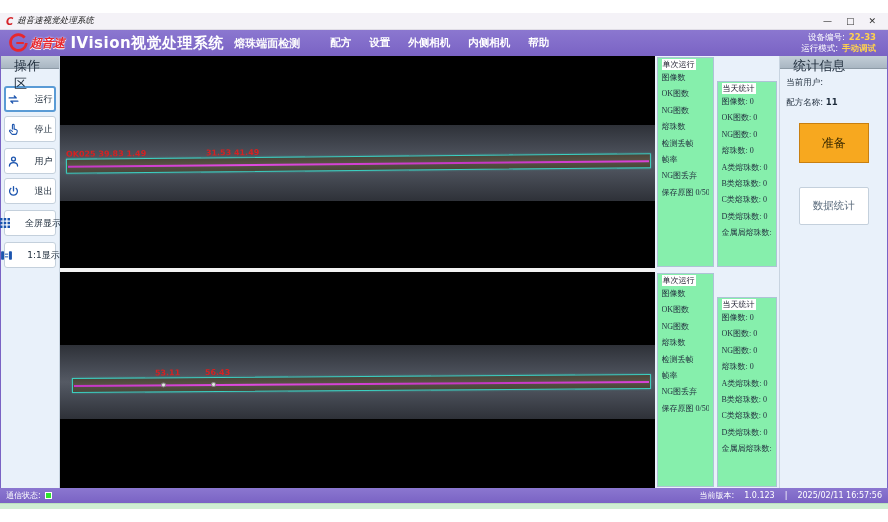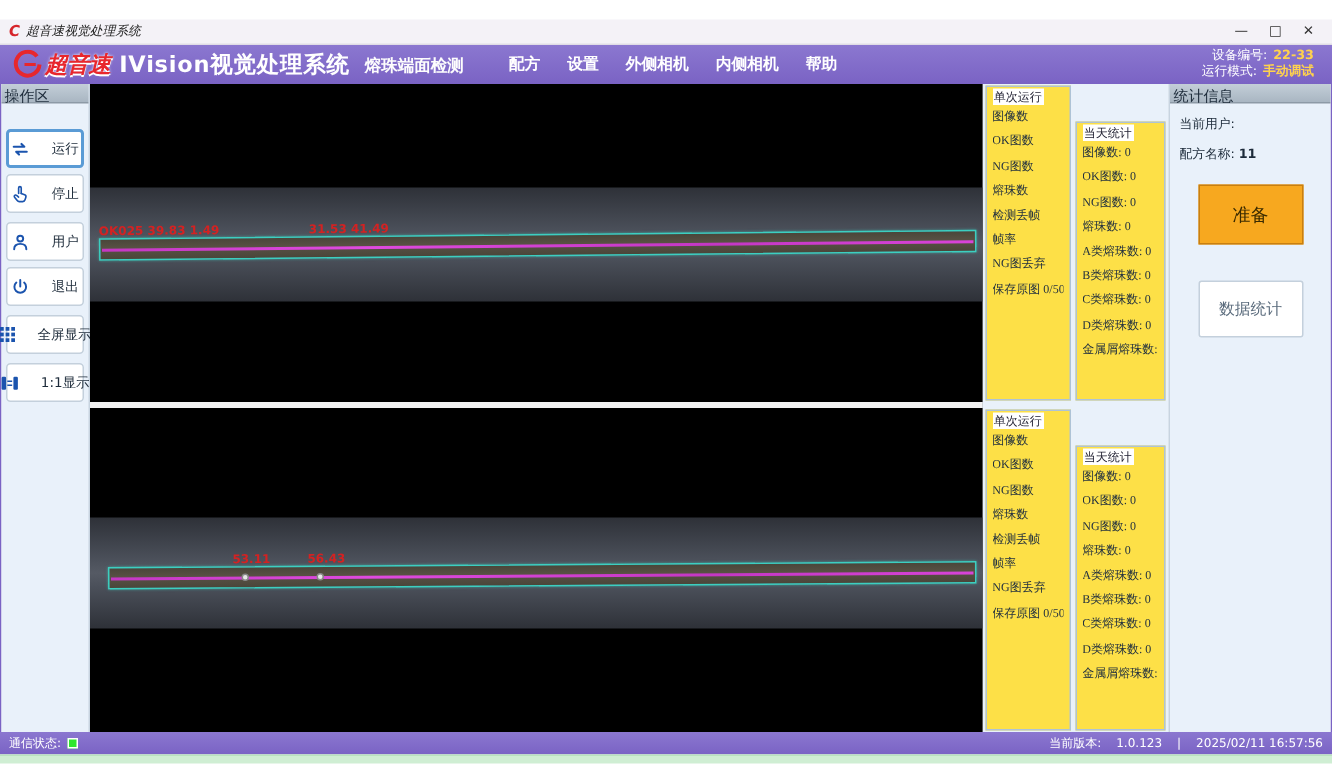--- a/index.html
+++ b/index.html
@@ -16,39 +16,39 @@
               display:flex; align-items:center; padding:0 6px; }
   .titlebar .tb-icon { color:#d6252b; font-weight:bold; font-size:10px; font-style:italic; margin-right:4px; }
   .titlebar .tb-title { font-size:8.5px; color:#222; flex:1;font-style:italic; }
   .tb-controls { display:flex; gap:14px; margin-right:6px; }
   .tb-controls span { font-size:9px; color:#333; cursor:default; line-height:17px; }
 
   
   .appheader { height:26px; background:linear-gradient(#8b77d0,#7a63c4);
                display:flex; align-items:center; padding:0 8px; position:relative; }
   .brand-swirl { width:20px; height:20px; margin-right:2px; }
-  .brand-name { color:#e8272d; font-weight:bold; font-style:italic; font-size:15px;
+  .brand-name { color:#e8272d; font-weight:bold; font-style:italic; font-size:12px;
                 text-shadow:0 0 2px #fff, 0 1px 0 #fff; margin-right:6px; letter-spacing:-0.5px; }
   .app-title { color:#fff; font-weight:bold; font-size:15px; letter-spacing:0.5px; margin-right:10px; }
   .app-subtitle { color:#fdfdfd; font-weight:bold; font-size:11px; margin-right:30px; }
   .menu { display:flex; gap:18px; }
   .menu-item { color:#fff; font-size:10.5px; font-weight:bold; cursor:default; }
   .devinfo { position:absolute; right:12px; top:2px; font-size:8.5px; line-height:11px; text-align:right; }
   .devinfo .row { display:flex; justify-content:flex-end; gap:4px; }
   .devinfo .lbl { color:#fff; }
   .devinfo .val { color:#ffd24d; font-weight:bold; }
 
   
   .main { display:flex; height:432px; border-left:1px solid #7a63c4; border-right:1px solid #7a63c4; }
 
   
   .sidebar { width:59px; background:#e9f1fa; border-right:1px solid #c8d4e0; }
   .panel-caption { height:13px; background:linear-gradient(#c3ced8,#a9b6c2);
-                   border-bottom:1px solid #8d9aa6; font-size:10px; color:#1d2b3a;
-                   padding:1px 2px; }
+                   border-bottom:1px solid #8d9aa6; font-size:13px; color:#1d2b3a;
+                   padding:1px 13px; }
   .side-btn { width:52px; height:26px; background:#fff; border:1px solid #c4d0dc; border-radius:3px;
               margin:4px auto 0 auto; display:flex; align-items:center; justify-content:center; gap:14px;
               cursor:pointer; }
   .side-btn.active { border:2px solid #5a9bd5; }
   .side-btn svg { flex:0 0 auto; }
   .side-btn .bl { font-size:9px; color:#1d2b3a; white-space:nowrap; }
   .gap-lg { margin-top:17px !important; }
   .gap-md { margin-top:6px !important; }
 
   
@@ -71,21 +71,21 @@
   .cam2 .bead-wrap { position:absolute; left:9px; right:2px; top:104px; height:18px;
                      transform:rotate(-0.4deg); }
   .ann { position:absolute; color:#d42222; font-size:8px; font-weight:bold; white-space:nowrap; }
   .marker-dot { position:absolute; width:5px; height:5px; border-radius:50%; background:#e8e8e8;
                 border:1px solid #888; }
 
   
   .statscol { width:125px; background:#e9f1fa; display:flex; flex-direction:column; }
   .stats-group { height:212px; display:flex; gap:3px; padding:1px 2px; }
   .stats-group + .stats-group { height:216px; margin-top:4px; }
-  .gbox { background:#fde047; border:1px solid #aec3d6; position:relative; padding:12px 4px 2px 4px; }
+  .gbox { background:#86efac; border:1px solid #aec3d6; position:relative; padding:12px 4px 2px 4px; }
   .gbox .gcap { position:absolute; top:1px; left:4px; font-size:8px; color:#223; background:#fff;
                 padding:0 1px; }
   .gbox.run { width:57px; }
   .gbox.day { width:60px;margin-top:24px; }
   .srow { font-size:8px; color:#23313f; height:16.4px; line-height:16.4px; white-space:nowrap;
           overflow:hidden;font-family:Liberation Serif, serif; }
 
   
   .infopanel { width:108px; background:#e9f1fa; border-left:1px solid #c8d4e0; }
   .info-line { font-size:8.5px; color:#1d2b3a; padding:0 6px; margin-top:8px; white-space:nowrap; }

